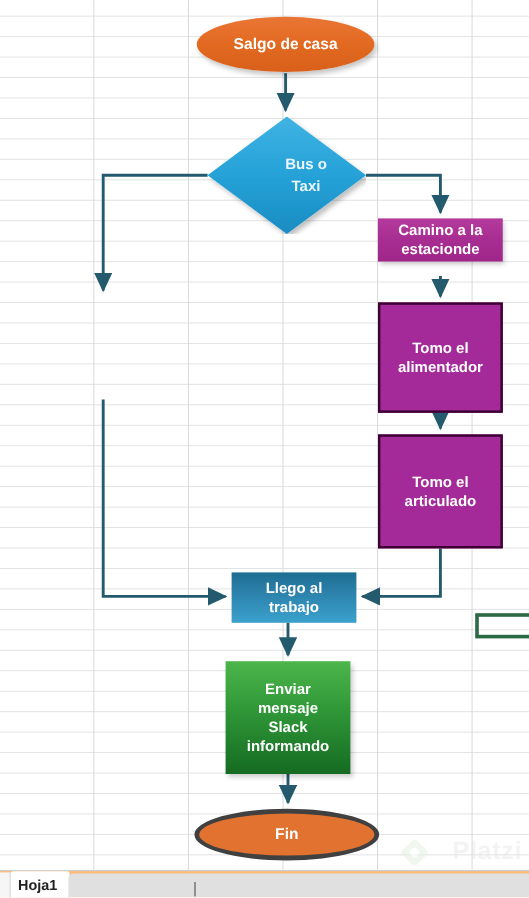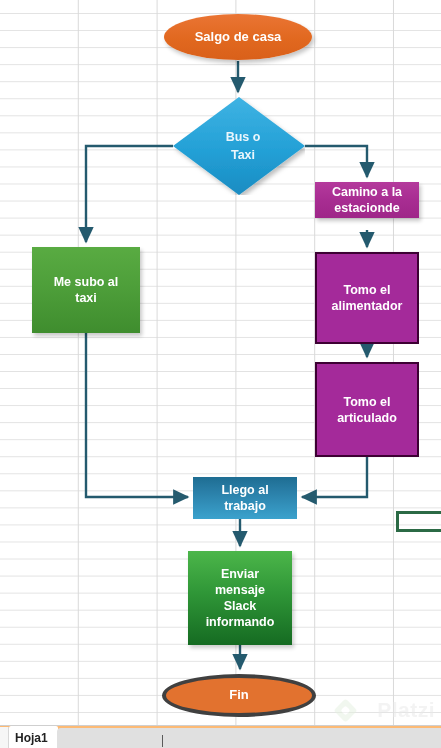--- a/index.html
+++ b/index.html
@@ -157,21 +157,21 @@
   }
 
   
   .diamond-wrap {
     left: 173px; top: 97px;
     width: 132px; height: 98px;
   }
   .diamond-wrap svg { position:absolute; left:0; top:0; }
   .diamond-label {
     position: absolute;
-    left: 4px; top: 0;
+    left: 16px; top: 0;
     width: 132px; height: 98px;
     display: flex; align-items: center; justify-content: center;
     text-align: center;
     color: #eaf6fc;
     font-weight: 700;
     font-size: 12.5px;
     line-height: 1.45;
     white-space: pre-line;
   }
 
@@ -273,22 +273,20 @@
           <filter id="dsh" x="-25%" y="-25%" width="160%" height="160%">
             <feDropShadow dx="2.5" dy="3" stdDeviation="2.2" flood-color="#000" flood-opacity="0.25"></feDropShadow>
           </filter>
         </defs>
         <polygon points="66,0 132,49 66,98 0,49" fill="url(#dg)" filter="url(#dsh)"></polygon>
       </svg>
       <div class="diamond-label">Bus o
 Taxi</div>
     </div>
 
-    <div class="node box-taxi">Me subo al
-taxi</div>
 
     <div class="node box-camino">Camino a la
 estacionde</div>
 
     <div class="node box-alimentador">Tomo el
 alimentador</div>
 
     <div class="node box-articulado">Tomo el
 articulado</div>
 

